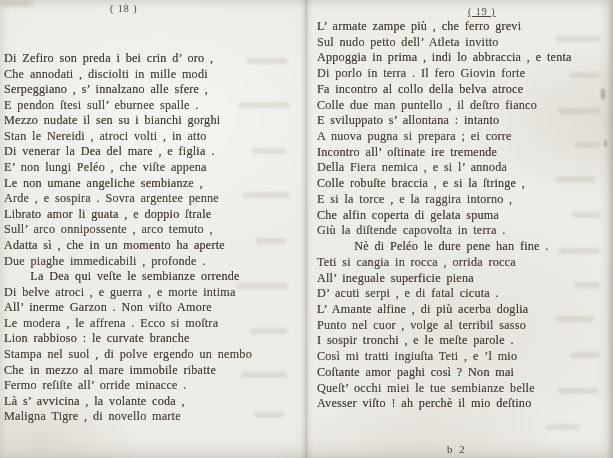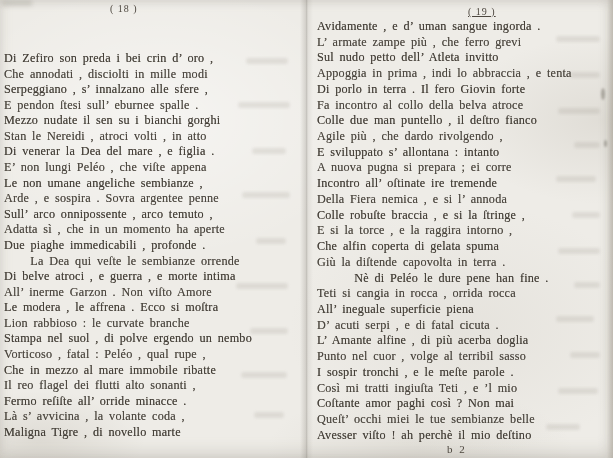--- a/index.html
+++ b/index.html
@@ -54,58 +54,55 @@
       <div class="ln">Di Zefiro son preda i bei crin d’ oro ,</div>
       <div class="ln">Che annodati , disciolti in mille modi</div>
       <div class="ln">Serpeggiano , s’ innalzano alle sfere ,</div>
       <div class="ln">E pendon ſtesi sull’ eburnee spalle .</div>
       <div class="ln">Mezzo nudate il sen su i bianchi gorghi</div>
       <div class="ln">Stan le Nereidi , atroci volti , in atto</div>
       <div class="ln">Di venerar la Dea del mare , e figlia .</div>
       <div class="ln">E’ non lungi Peléo , che viſte appena</div>
       <div class="ln">Le non umane angeliche sembianze ,</div>
       <div class="ln">Arde , e sospira . Sovra argentee penne</div>
+      <div class="ln">Librato amor li guata , e doppio ſtrale</div>
       <div class="ln">Sull’ arco onnipossente , arco temuto ,</div>
       <div class="ln">Adatta sì , che in un momento ha aperte</div>
       <div class="ln">Due piaghe immedicabili , profonde .</div>
       <div class="ln ind">La Dea qui veſte le sembianze orrende</div>
       <div class="ln">Di belve atroci , e guerra , e morte intima</div>
       <div class="ln">All’ inerme Garzon . Non viſto Amore</div>
       <div class="ln">Le modera , le affrena . Ecco si moſtra</div>
       <div class="ln">Lion rabbioso : le curvate branche</div>
       <div class="ln">Stampa nel suol , di polve ergendo un nembo</div>
-      <div class="ln">Vorticoso , fatal : Peléo , qual rupe ,</div>
       <div class="ln">Che in mezzo al mare immobile ribatte</div>
-      <div class="ln">Il reo flagel dei flutti alto sonanti ,</div>
       <div class="ln">Fermo reſiſte all’ orride minacce .</div>
       <div class="ln">Là s’ avvicina , la volante coda ,</div>
       <div class="ln">Maligna Tigre , di novello marte</div>
     </div>
     <span class="bleed" style="left:246px;top:58px;width:42px;"></span>
     <span class="bleed" style="left:238px;top:102px;width:52px;"></span>
     <span class="bleed" style="left:252px;top:148px;width:34px;"></span>
     <span class="bleed" style="left:242px;top:192px;width:48px;"></span>
     <span class="bleed" style="left:256px;top:238px;width:30px;"></span>
     <span class="bleed" style="left:236px;top:283px;width:52px;"></span>
     <span class="bleed" style="left:250px;top:328px;width:38px;"></span>
     <span class="bleed" style="left:241px;top:372px;width:46px;"></span>
     <span class="bleed" style="left:254px;top:412px;width:30px;"></span>
   </div>
 
   <div class="page page-right">
     <div class="pg-header">( 19 )</div>
     <div class="text-block">
-      <div class="ln">Avidamente , e d’ uman sangue ingorda .</div>
       <div class="ln">L’ armate zampe più , che ferro grevi</div>
       <div class="ln">Sul nudo petto dell’ Atleta invitto</div>
       <div class="ln">Appoggia in prima , indi lo abbraccia , e tenta</div>
       <div class="ln">Di porlo in terra . Il fero Giovin forte</div>
       <div class="ln">Fa incontro al collo della belva atroce</div>
       <div class="ln">Colle due man puntello , il deſtro fianco</div>
-      <div class="ln">Agile più , che dardo rivolgendo ,</div>
       <div class="ln">E sviluppato s’ allontana : intanto</div>
       <div class="ln">A nuova pugna si prepara ; ei corre</div>
       <div class="ln">Incontro all’ oſtinate ire tremende</div>
       <div class="ln">Della Fiera nemica , e si l’ annoda</div>
       <div class="ln">Colle robuſte braccia , e si la ſtringe ,</div>
       <div class="ln">E si la torce , e la raggira intorno ,</div>
       <div class="ln">Che alfin coperta di gelata spuma</div>
       <div class="ln">Giù la diſtende capovolta in terra .</div>
       <div class="ln ind">Nè di Peléo le dure pene han fine .</div>
       <div class="ln">Teti si cangia in rocca , orrida rocca</div>

